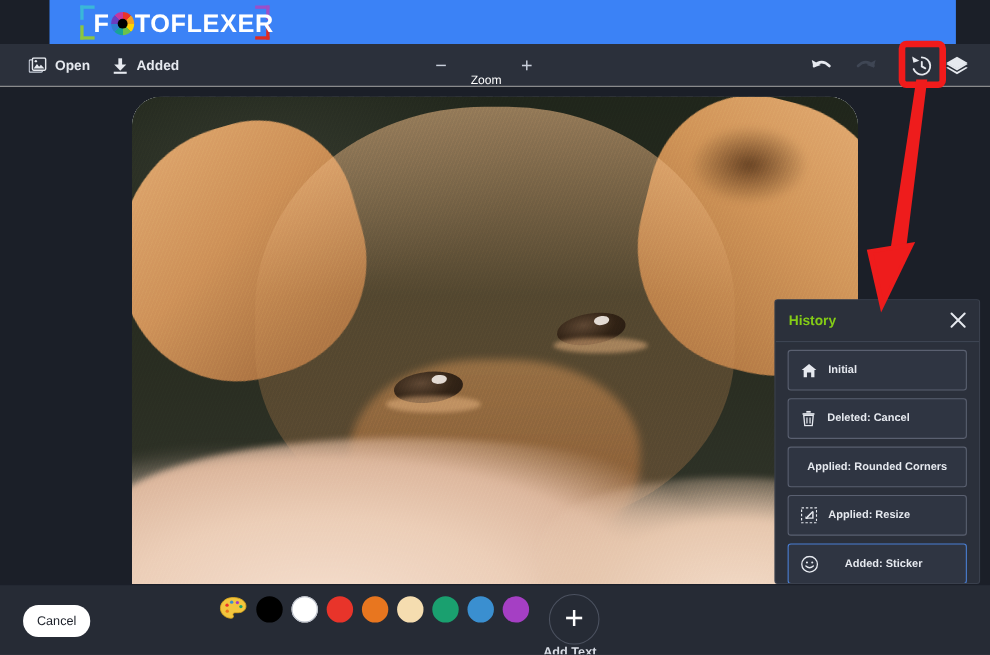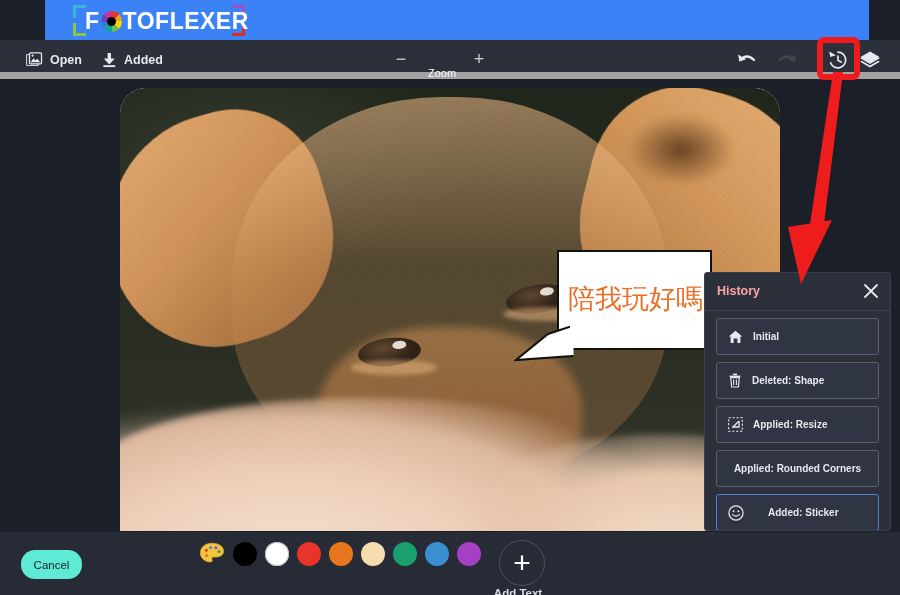--- a/index.html
+++ b/index.html
@@ -61,21 +61,21 @@
   .brk-tl { left: 0; top: 3px; border-left: 3px solid #3ab7d8; border-top: 3px solid #3ab7d8; }
   .brk-bl { left: 0; bottom: 2px; border-left: 3px solid #8cc63f; border-bottom: 3px solid #8cc63f; }
   .brk-tr { right: 0; top: 3px; border-right: 3px solid #9b4fc8; border-top: 3px solid #9b4fc8; }
   .brk-br { right: 0; bottom: 2px; border-right: 3px solid #e02b20; border-bottom: 3px solid #e02b20; }
 
   
   .toolbar {
     position: absolute; left: 0; top: 40px;
     width: 900px; height: 39px;
     background: #2b303b;
-    border-bottom: 7px solid #a3a3a3;
+    border-bottom: 1px solid #a3a3a3;
   }
   .tb-btn {
     position: absolute; top: 0; height: 39px;
     display: flex; align-items: center; gap: 7px;
     color: #e6e9ef; font-size: 12.5px; font-weight: bold;
     cursor: pointer;
   }
   .tb-open { left: 26px; }
   .tb-save { left: 102px; }
 
@@ -280,21 +280,21 @@
     overflow: hidden;
   }
   .hist-head {
     position: absolute; left: 0; top: 0;
     width: 100%; height: 38px;
     background: #2b303b;
     border-bottom: 1px solid #3d4452;
   }
   .hist-title {
     position: absolute; left: 12px; top: 11px;
-    color: #fca5a5; font-size: 12.5px; font-weight: bold;
+    color: #84cc16; font-size: 12.5px; font-weight: bold;
   }
   .hist-close {
     position: absolute; right: 10px; top: 9px;
     width: 18px; height: 18px; cursor: pointer;
   }
   .hist-list { position: absolute; left: 0; top: 38px; width: 100%; }
   .hist-item {
     position: relative;
     margin: 7px 11px;
     height: 37px;
@@ -312,21 +312,21 @@
   
   .bottombar {
     position: absolute; left: 0; top: 531px;
     width: 900px; height: 64px;
     background: #262b35;
     border-top: 1px solid #1b1f28;
   }
   .cancel-btn {
     position: absolute; left: 21px; top: 18px;
     width: 61px; height: 29px;
-    background: #5eead4; color: #1b1f28;
+    background: #ffffff; color: #1b1f28;
     border: none; border-radius: 14px;
     font-size: 11.5px; font-family: "Liberation Sans", sans-serif;
     cursor: pointer;
   }
   .swatches {
     position: absolute; left: 199px; top: 10px;
     display: flex; align-items: center; gap: 8px;
   }
   .sw {
     width: 24px; height: 24px; border-radius: 50%;
@@ -461,27 +461,20 @@
         <div class="eye eye-r"></div>
         <div class="eye-lid lid-l"></div>
         <div class="eye-lid lid-r"></div>
         <div class="ph-arm"></div>
         <div class="ph-arm2"></div>
         <div class="fur-tex"></div>
         <div class="warm-grade"></div>
       </div>
     </div>
 
-    <div class="bubble">
-      <svg class="tail-svg" width="60" height="36" viewBox="0 0 60 36">
-        <path d="M58 0 L58 30 L2 34 L34 8 Z" fill="#ffffff" stroke="#111111" stroke-width="2"></path>
-        <path d="M56 1 L58 1 L58 29" fill="#ffffff" stroke="#ffffff" stroke-width="3"></path>
-      </svg>
-      <div class="bubble-txt">陪我玩好嗎</div>
-    </div>
   </div>
 
   <div class="history">
     <div class="hist-head">
       <div class="hist-title">History</div>
       <div class="hist-close">
         <svg width="18" height="18" viewBox="0 0 18 18">
           <path d="M3 3 L15 15 M15 3 L3 15" stroke="#e6e9ef" stroke-width="1.8" stroke-linecap="round"></path>
         </svg>
       </div>
@@ -499,39 +492,39 @@
 
       <div class="hist-item">
         <span>
           <svg width="14" height="15" viewBox="0 0 14 15">
             <rect x="1.6" y="2.6" width="10.8" height="1.5" fill="#e6e9ef"></rect>
             <rect x="5" y="0.6" width="4" height="1.6" fill="#e6e9ef"></rect>
             <path d="M2.7 4.6 L11.3 4.6 L10.4 14 L3.6 14 Z" fill="none" stroke="#e6e9ef" stroke-width="1.2"></path>
             <path d="M5.6 6.6 L5.6 12 M8.4 6.6 L8.4 12" stroke="#e6e9ef" stroke-width="1.1"></path>
           </svg>
         </span>
-        <span class="hist-label">Deleted: Shape</span>
+        <span class="hist-label">Deleted: Cancel</span>
+      </div>
+
+      <div class="hist-item noicon">
+        <span class="hist-label">Applied: Rounded Corners</span>
       </div>
 
       <div class="hist-item">
         <span>
           <svg width="15" height="15" viewBox="0 0 15 15">
             <rect x="0.7" y="0.7" width="13.6" height="13.6" fill="none" stroke="#e6e9ef" stroke-width="1.1" stroke-dasharray="2.2 1.7"></rect>
             <path d="M11 4 L11 10 L5 10" fill="none" stroke="#e6e9ef" stroke-width="1.3"></path>
             <path d="M11 4 L5.2 9.8" stroke="#e6e9ef" stroke-width="1.3"></path>
             <path d="M4.2 10.8 L6.6 10.8 L4.2 8.4 Z" fill="#e6e9ef"></path>
           </svg>
         </span>
         <span class="hist-label">Applied: Resize</span>
       </div>
 
-      <div class="hist-item noicon">
-        <span class="hist-label">Applied: Rounded Corners</span>
-      </div>
-
       <div class="hist-item sel">
         <span>
           <svg width="16" height="16" viewBox="0 0 16 16">
             <circle cx="8" cy="8" r="7.1" fill="none" stroke="#e6e9ef" stroke-width="1.2"></circle>
             <circle cx="5.6" cy="6.3" r="0.95" fill="#e6e9ef"></circle>
             <circle cx="10.4" cy="6.3" r="0.95" fill="#e6e9ef"></circle>
             <path d="M4.6 9.6 Q8 12.6 11.4 9.6" fill="none" stroke="#e6e9ef" stroke-width="1.2" stroke-linecap="round"></path>
           </svg>
         </span>
         <span class="hist-label">Added: Sticker</span>

